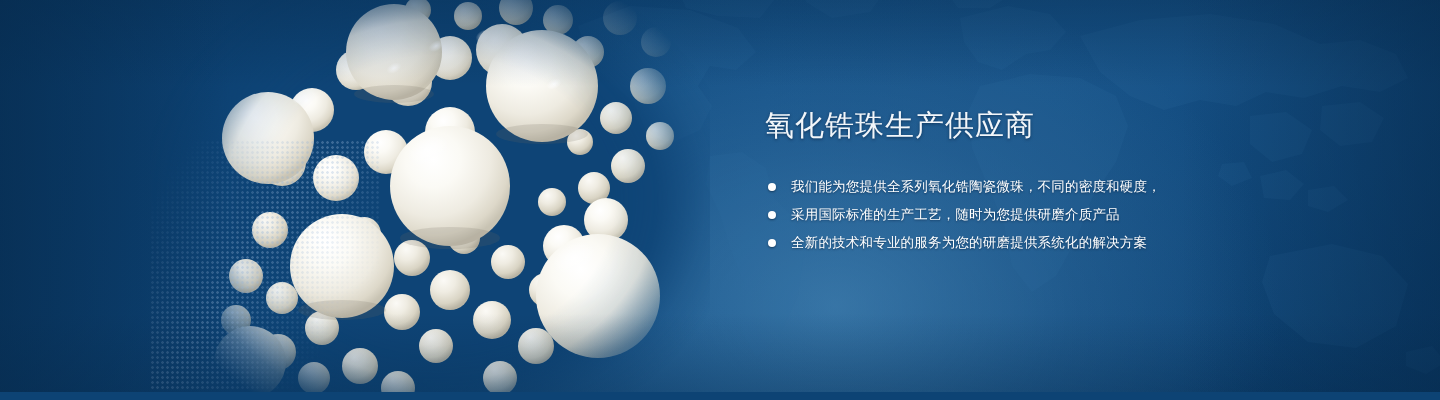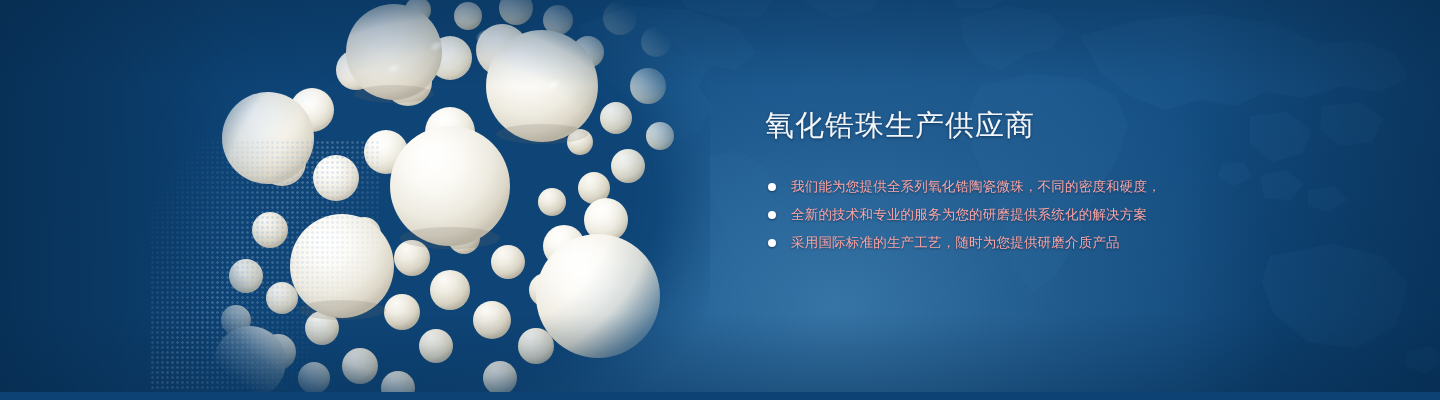--- a/index.html
+++ b/index.html
@@ -107,21 +107,21 @@
     list-style: none;
     margin: 32px 0 0 0;
     padding: 0;
   }
   .bullet {
     position: relative;
     padding-left: 26px;
     margin-bottom: 5px;
     font-size: 13.5px;
     line-height: 23px;
-    color: #fca5a5;
+    color: #ffffff;
     text-shadow: 0 1px 2px rgba(0,20,45,0.5);
     letter-spacing: 0.2px;
   }
   .bullet .dot {
     position: absolute;
     left: 3px;
     top: 8px;
     width: 8px;
     height: 8px;
     border-radius: 50%;
@@ -292,22 +292,22 @@
   <div class="copy">
     <h1 class="headline">氧化锆珠生产供应商</h1>
 
     <ul class="bullets">
       <li class="bullet">
         <span class="dot"></span>
         <span>我们能为您提供全系列氧化锆陶瓷微珠，不同的密度和硬度，</span>
       </li>
       <li class="bullet">
         <span class="dot"></span>
-        <span>全新的技术和专业的服务为您的研磨提供系统化的解决方案</span>
+        <span>采用国际标准的生产工艺，随时为您提供研磨介质产品</span>
       </li>
       <li class="bullet">
         <span class="dot"></span>
-        <span>采用国际标准的生产工艺，随时为您提供研磨介质产品</span>
+        <span>全新的技术和专业的服务为您的研磨提供系统化的解决方案</span>
       </li>
     </ul>
   </div>
 
 </div>
 
 </body></html>

